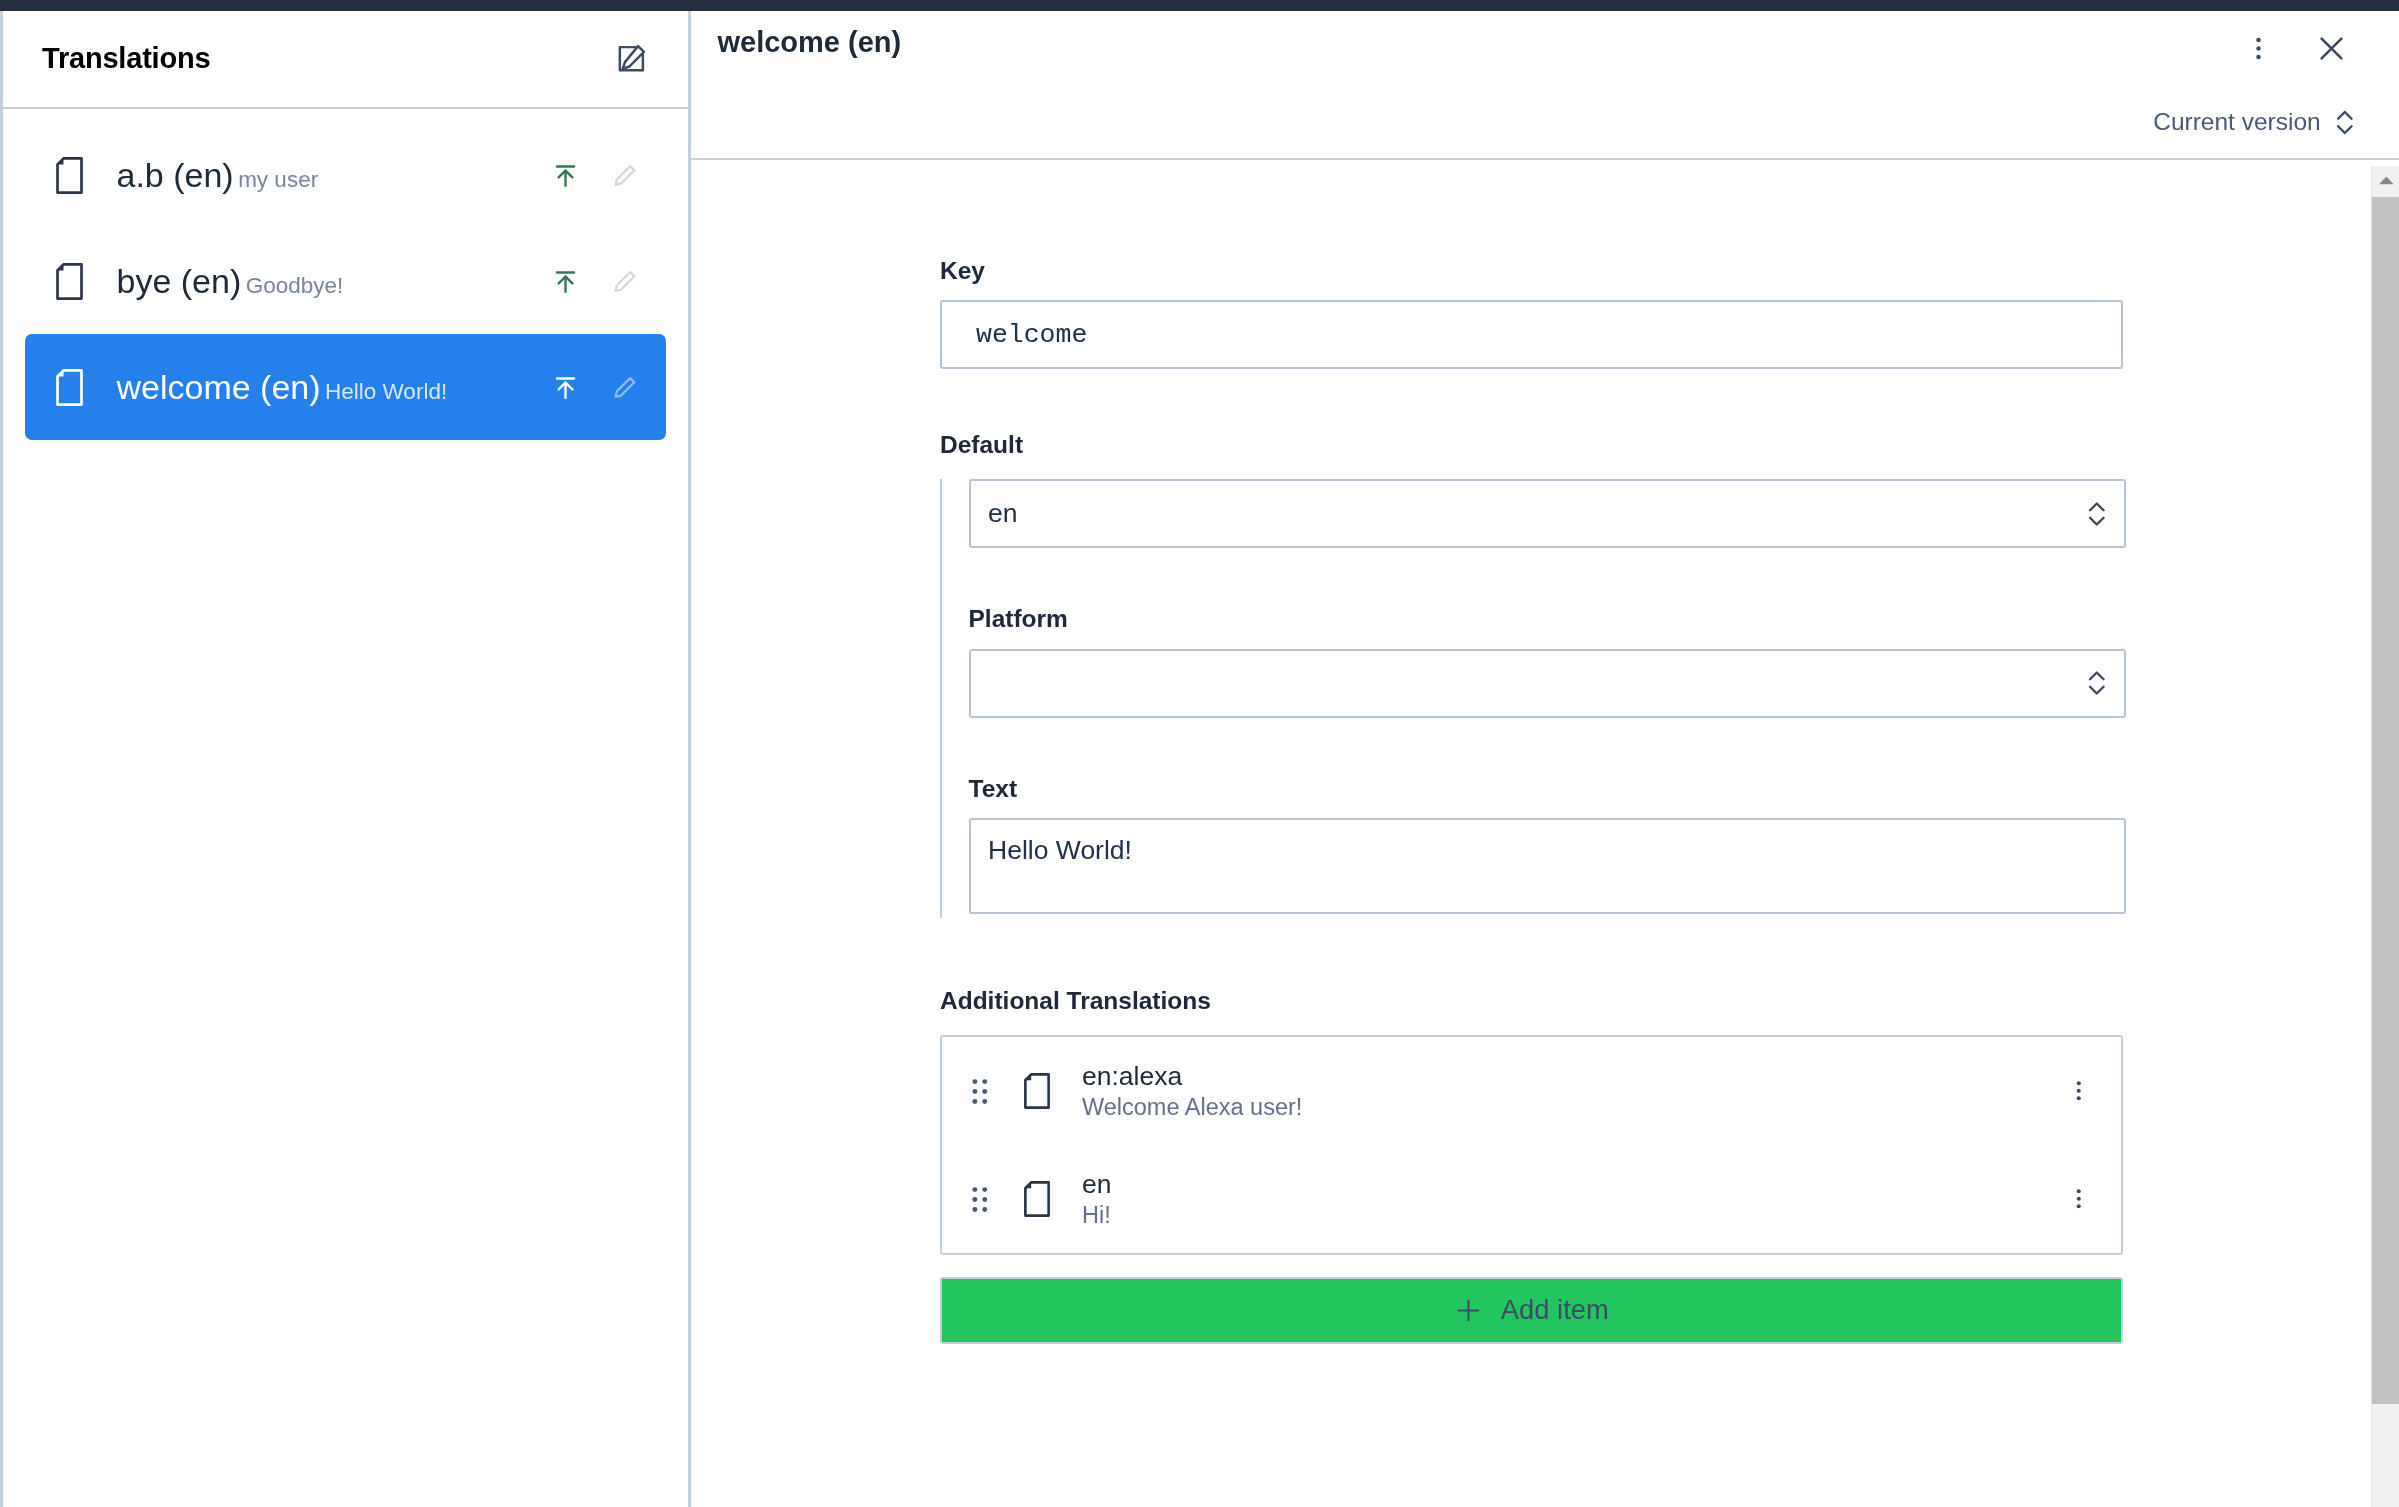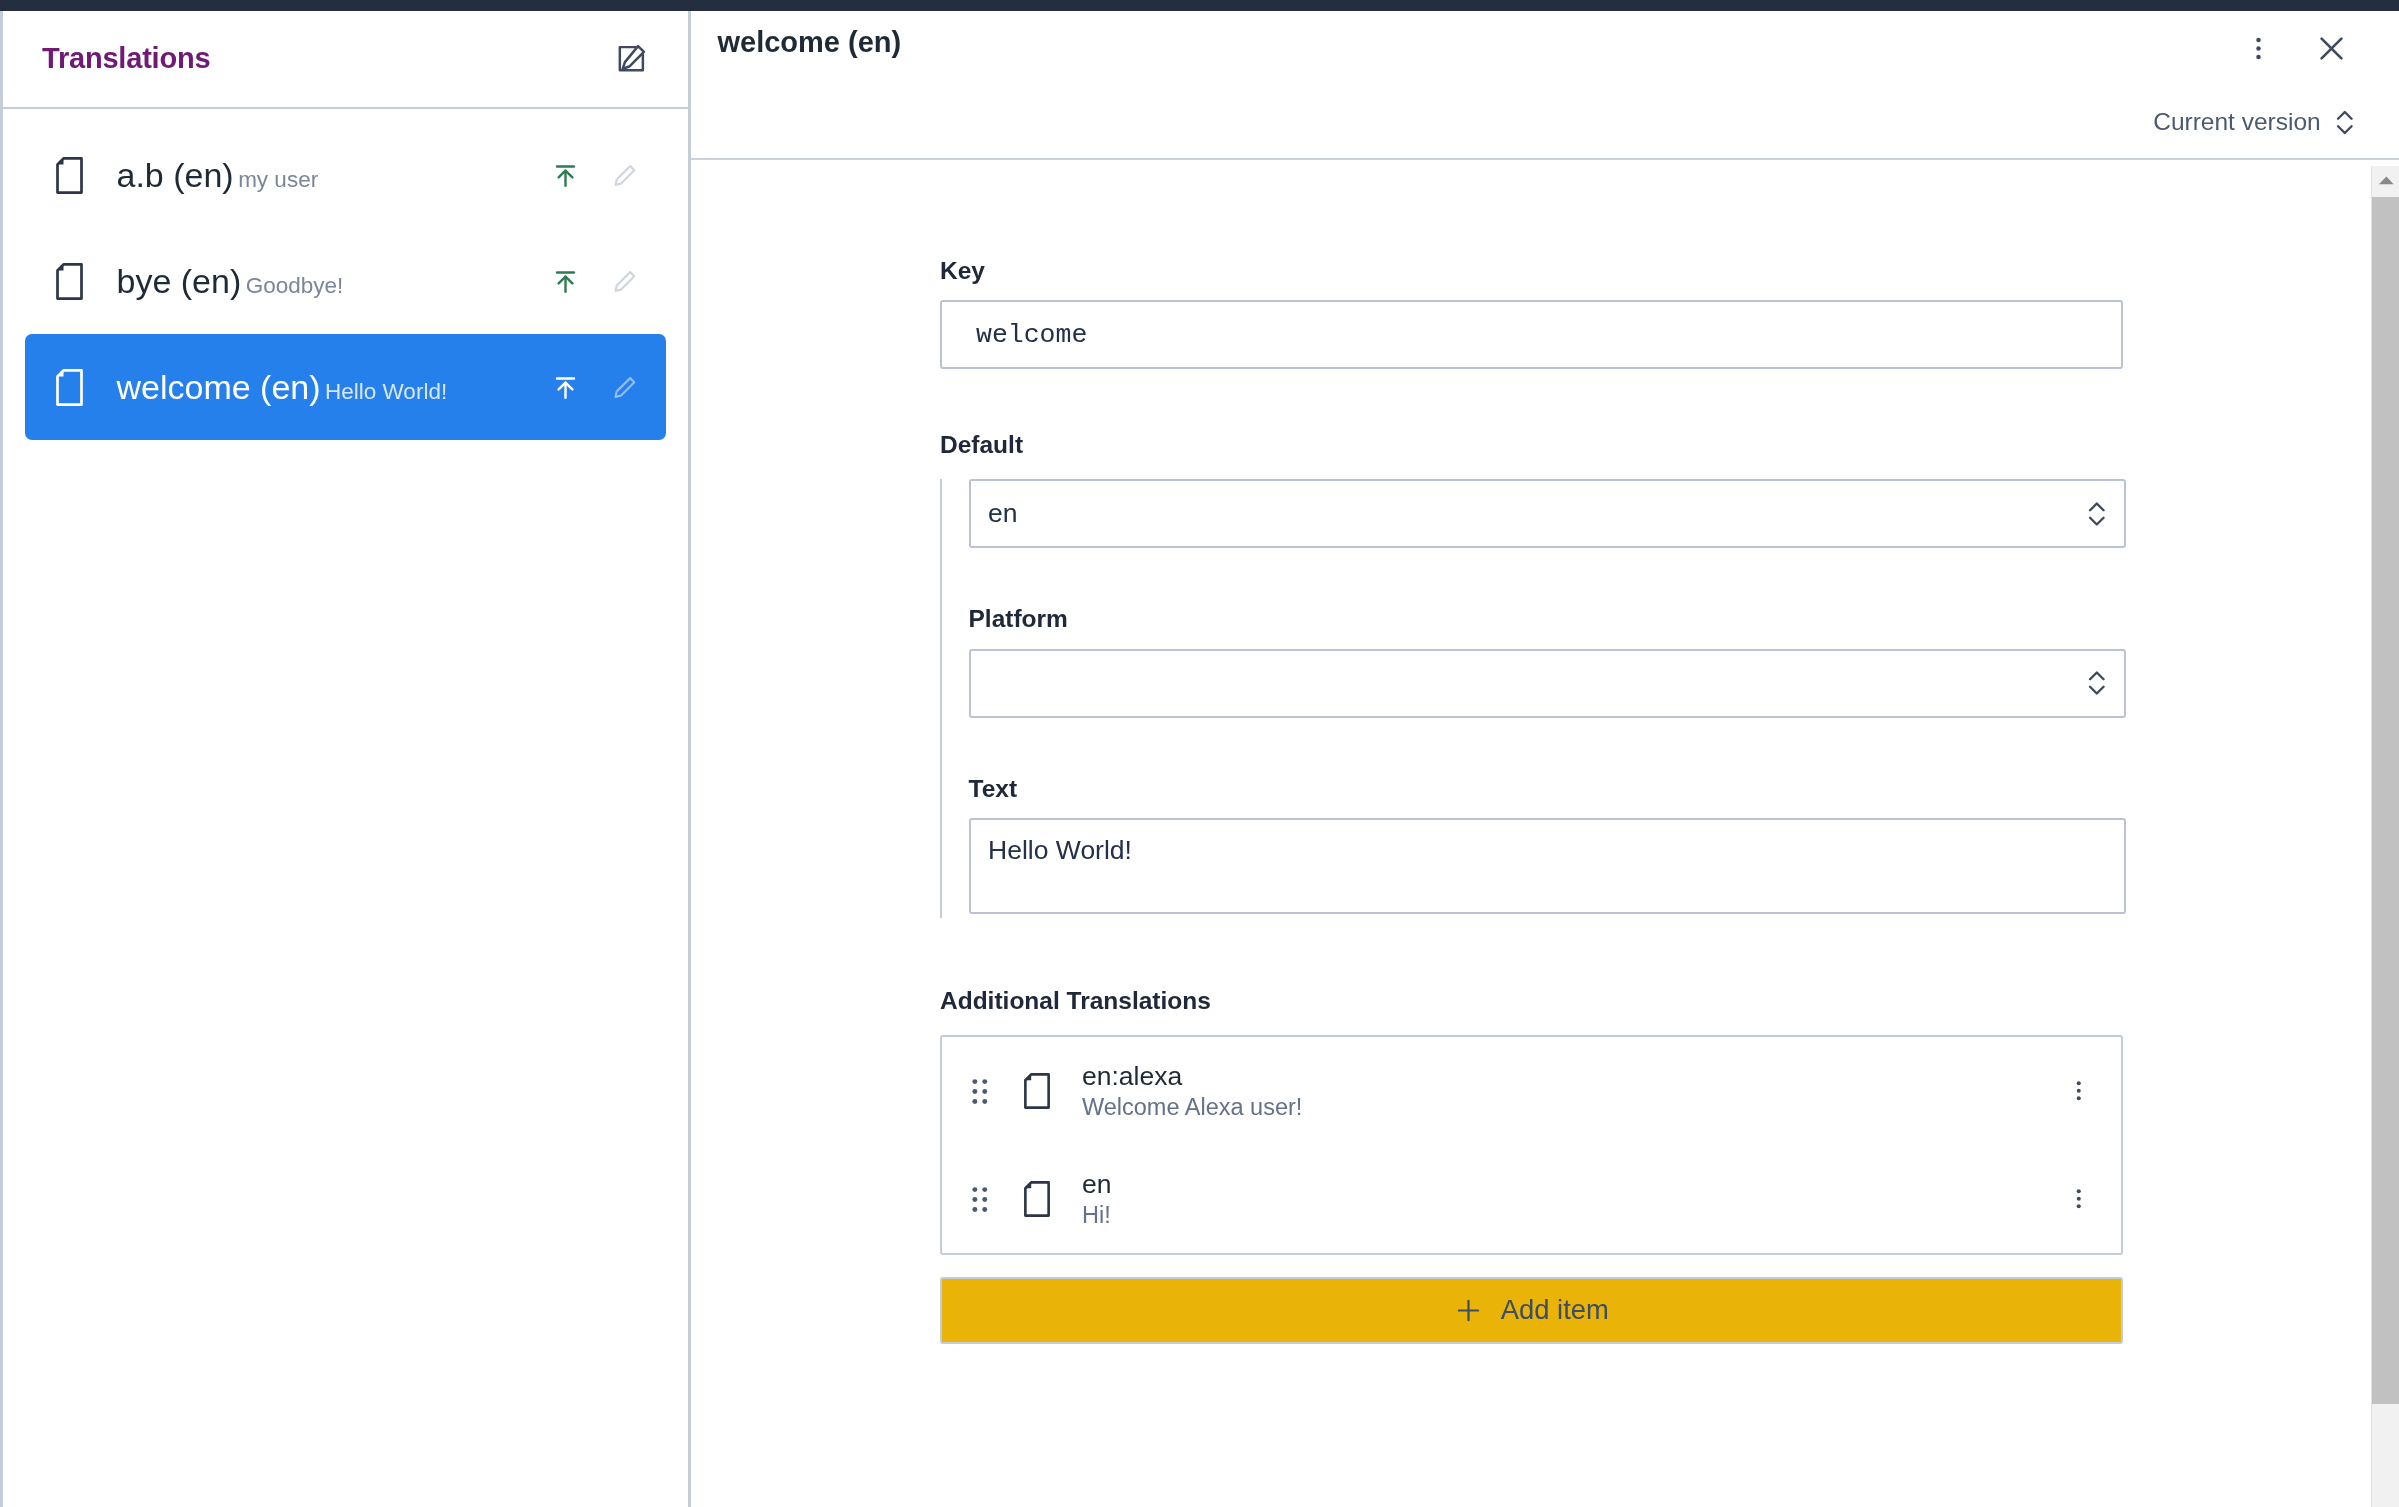--- a/index.html
+++ b/index.html
@@ -48,21 +48,21 @@
     border-bottom: 2.9px solid #c4cdda;
     display: flex;
     align-items: center;
     justify-content: space-between;
     padding: 0 35px 0 39px;
   }
 
   .sidebar-title {
     font-size: 29px;
     font-weight: 700;
-    color: #701a75;
+    color: #000000;
     letter-spacing: -0.2px;
   }
 
   .compose-btn {
     width: 43px; height: 43px;
     display: flex; align-items: center; justify-content: center;
     cursor: pointer;
   }
 
   .sidebar-list {
@@ -261,21 +261,21 @@
   .addl-locale { font-size: 26.5px; color: #1f2a37; line-height: 1.22; }
   .addl-value  { font-size: 23.5px; color: #64718a; line-height: 1.25; margin-top: 1px; }
   .addl-kebab { flex: 0 0 41px; height: 41px; display:flex; align-items:center; justify-content:center; cursor:pointer; }
 
   .add-item-btn {
     margin-top: 21.6px;
     width: 100%;
     height: 67px;
     border: 2px solid #c3ccda;
     border-radius: 2.9px;
-    background: #eab308;
+    background: #22c55e;
     display: flex;
     align-items: center;
     justify-content: center;
     gap: 17.6px;
     cursor: pointer;
   }
   .add-item-label { font-size: 27.4px; color: #3d4d66; }
 
   
   .scrollbar {

